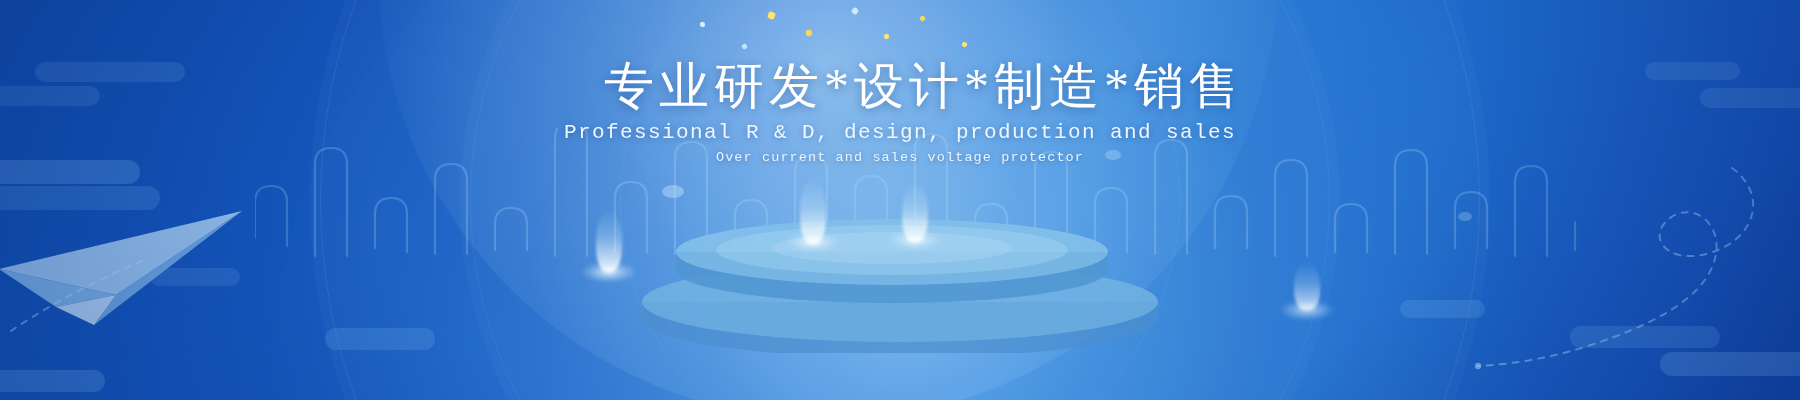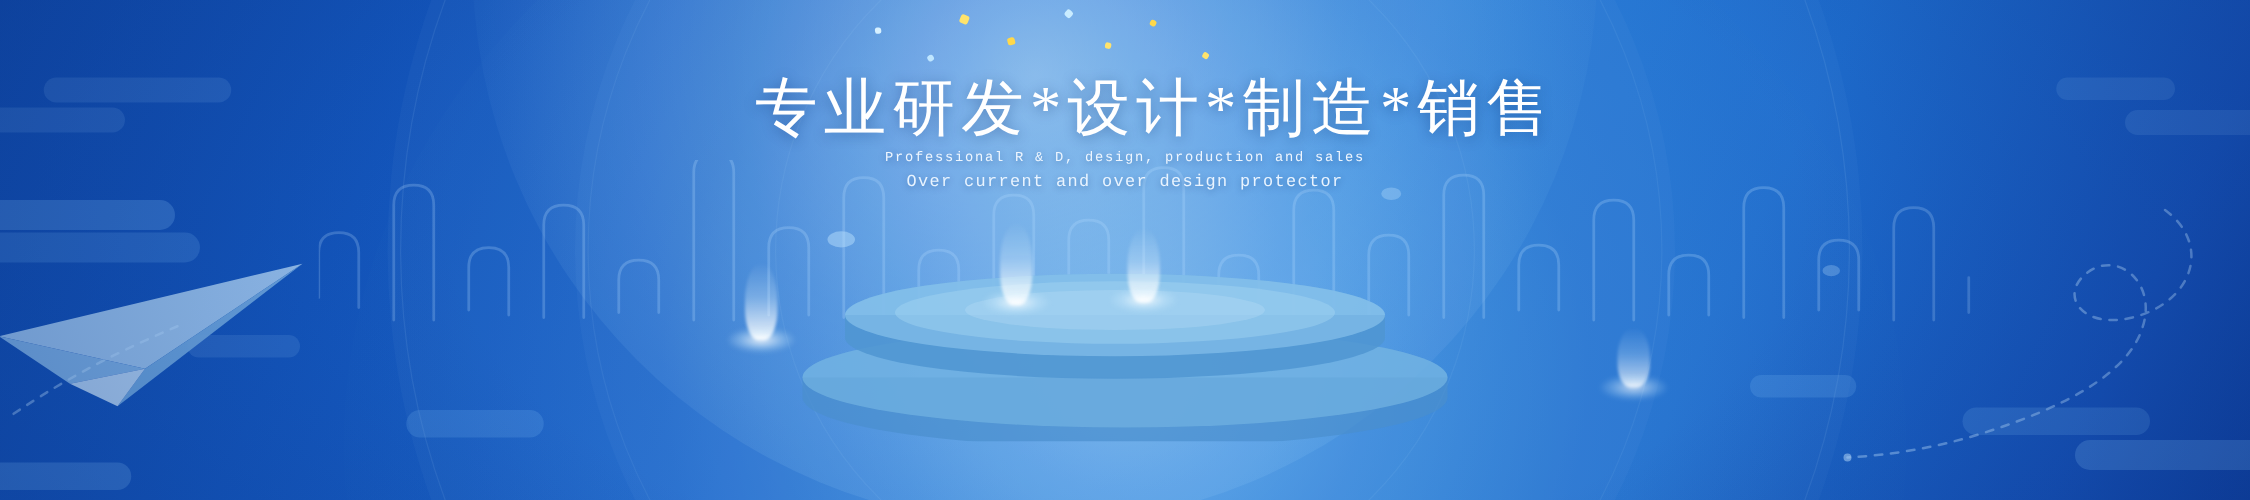--- a/index.html
+++ b/index.html
@@ -152,21 +152,21 @@
     font-weight:400;
     letter-spacing:5px;
     color:#ffffff;
     line-height:1.12;
     text-shadow:0 2px 10px rgba(10,45,110,.40);
     white-space:nowrap;
     margin-left:48px;
   }
   .title-en{
     font-family:"Liberation Mono", monospace;
-    font-size:11px;
+    font-size:21px;
     letter-spacing:1.4px;
     color:#eef6ff;
     margin-top:7px;
     white-space:nowrap;
     text-shadow:0 1px 6px rgba(10,45,110,.35);
   }
   .sub-cn{
     font-family:"Liberation Serif", serif;
     font-size:27px;
     letter-spacing:3px;
@@ -296,16 +296,16 @@
   <div class="beam-glow" style="left:888px;top:230px;"></div>
 
   <div class="beam" style="left:1294px;height:48px;top:262px;opacity:.8;"></div>
   <div class="beam-glow" style="left:1280px;top:300px;opacity:.8;"></div>
 
   <div class="bg-vignette"></div>
 
   <div class="content">
     <div class="title-cn">专业研发*设计*制造*销售</div>
     <div class="title-en">Professional R &amp; D, design, production and sales</div>
-    <div class="sub-en">Over current and over design protector</div>
+    <div class="sub-en">Over current and sales voltage protector</div>
   </div>
 
 </div>
 
 </body></html>

